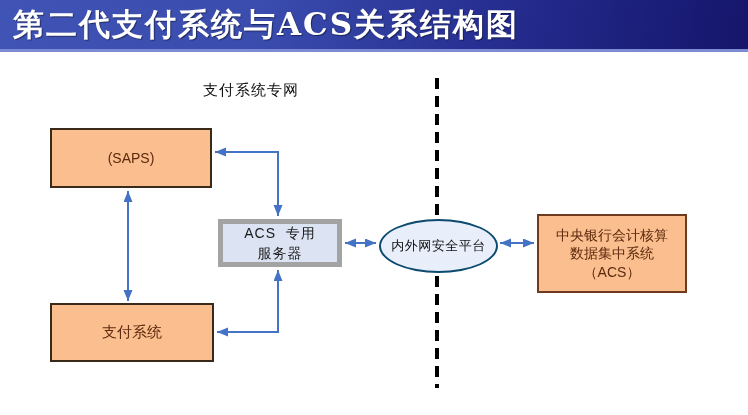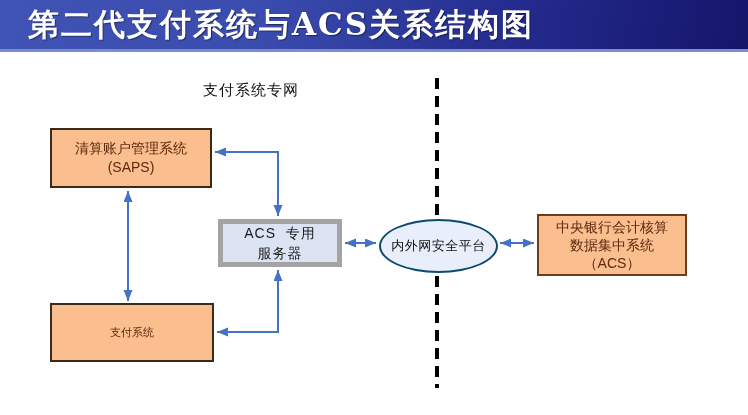--- a/index.html
+++ b/index.html
@@ -9,44 +9,44 @@
   }
   
   .titlebar{
     position:absolute;left:0;top:0;width:748px;height:49px;
     background:linear-gradient(100deg,#4054b5 0%,#3a4cae 35%,#232a8c 70%,#15156a 100%);
     border-bottom:3px solid #7d8cd2;
     display:flex;align-items:center;
   }
   .titlebar .title{
     color:#ffffff;font-size:31px;font-weight:bold;letter-spacing:2px;
-    padding-left:28px;font-family:"DejaVu Serif",serif;
+    padding-left:13px;font-family:"DejaVu Serif",serif;
     text-shadow:1px 1px 1px rgba(0,0,0,.45);
   }
   
   .diagram{position:absolute;left:0;top:52px;width:748px;height:363px;}
   .diagram svg{position:absolute;left:0;top:0;z-index:1;}
   .zone-label{
     position:absolute;z-index:2;font-size:15px;color:#111111;letter-spacing:1px;
   }
   .zone-label.left{left:203px;top:29px;font-weight:normal;}
   .zone-label.right{left:486px;top:29px;font-weight:normal;}
   .node{
     position:absolute;z-index:2;display:flex;flex-direction:column;
     align-items:center;justify-content:center;text-align:center;
     box-sizing:border-box;white-space:pre-wrap;
   }
   .node-orange{
     background:#fbbe8e;border:2px solid #3a2a1a;
     color:#5c2a0e;font-size:14px;line-height:1.35;
   }
   .node-saps{left:50px;top:76px;width:162px;height:60px;}
-  .node-npc{left:50px;top:251px;width:164px;height:59px;font-size:11px;}
+  .node-npc{left:50px;top:251px;width:164px;height:59px;font-size:15px;}
   .node-central{
-    left:537px;top:162px;width:150px;height:62px;
+    left:537px;top:162px;width:150px;height:79px;
     border-color:#6e3b1e;line-height:1.3;
   }
   .node-server{
     left:218px;top:167px;width:124px;height:48px;
     background:#dce3f3;border:5px solid #a3a3a3;
     color:#1a1a1a;font-size:14px;line-height:1.45;letter-spacing:1px;
   }
   .node-ellipse{
     left:379px;top:167px;width:119px;height:54px;
     background:#e9eefb;border:2px solid #0c4a6e;border-radius:50%;
@@ -80,21 +80,20 @@
       <path d="M278,218 L278,280 L217,280" fill="none" stroke="#4472C4" stroke-width="2" marker-start="url(#arr)" marker-end="url(#arr)"></path>
 
       <path d="M345,191 L376,191" fill="none" stroke="#4472C4" stroke-width="2" marker-start="url(#arr)" marker-end="url(#arr)"></path>
 
       <path d="M500,191 L534,191" fill="none" stroke="#4472C4" stroke-width="2" marker-start="url(#arr)" marker-end="url(#arr)"></path>
     </svg>
 
     <div class="zone-label left">支付系统专网</div>
 
     <div class="node node-orange node-saps">
-      <div>清算账户管理系统</div>
       <div>(SAPS)</div>
     </div>
 
     <div class="node node-orange node-npc">
       <div>支付系统</div>
     </div>
 
     <div class="node node-server">
       <div>ACS  专用</div>
       <div>服务器</div>

